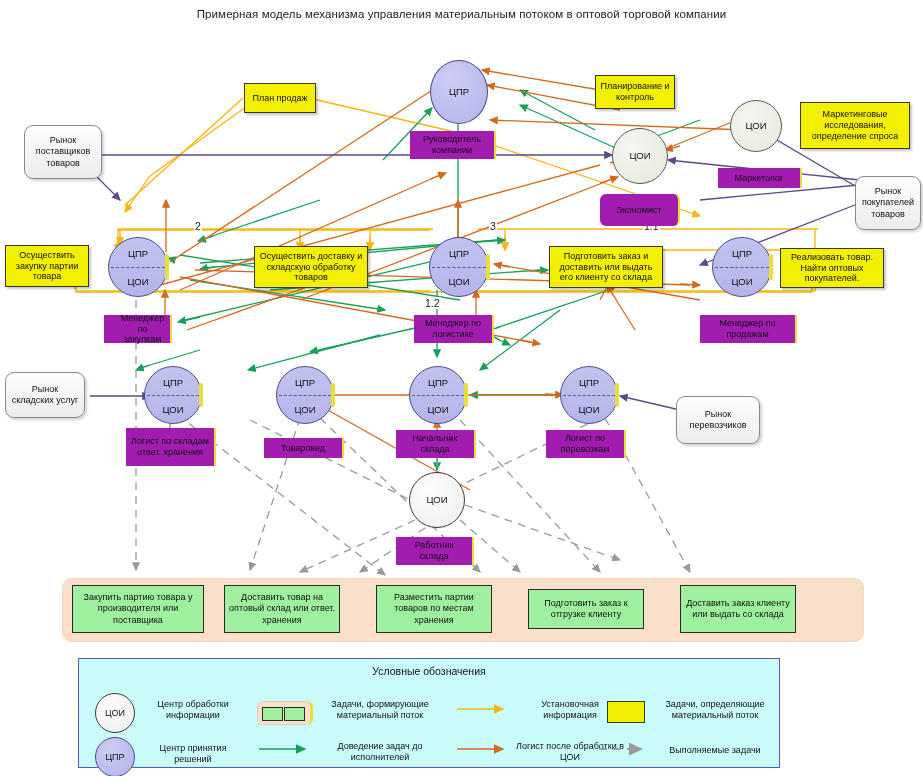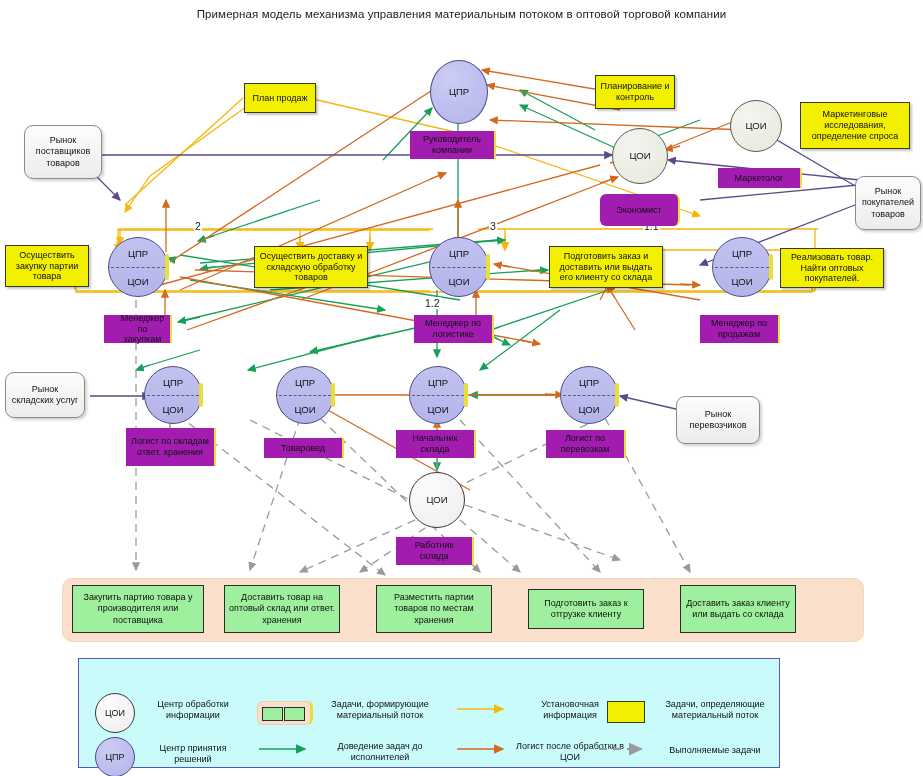--- a/index.html
+++ b/index.html
@@ -360,21 +360,21 @@
   </div>
   <div class="role" style="left:600px;top:194px;width:80px;height:32px;border-radius:6px;">
     <span>Экономист</span>
   </div>
   <div class="role" style="left:104px;top:315px;width:68px;height:28px;padding-left:14px;">
     <span>Менеджер по закупкам</span>
   </div>
   <div class="role" style="left:414px;top:315px;width:80px;height:28px;">
     <span>Менеджер по логистике</span>
   </div>
-  <div class="role" style="left:700px;top:315px;width:80px;height:28px;">
+  <div class="role" style="left:700px;top:315px;width:97px;height:28px;">
     <span>Менеджер по продажам</span>
   </div>
   <div class="role" style="left:126px;top:428px;width:90px;height:38px;">
     <span>Логист по складам ответ. хранения</span>
   </div>
   <div class="role" style="left:264px;top:438px;width:80px;height:20px;">
     <span>Товаровед</span>
   </div>
   <div class="role" style="left:396px;top:430px;width:80px;height:28px;">
     <span>Начальник склада</span>
@@ -397,20 +397,21 @@
     <span>Разместить партии товаров по местам хранения</span>
   </div>
   <div class="pstep" style="left:528px;top:589px;width:116px;height:40px;">
     <span>Подготовить заказ к отгрузке клиенту</span>
   </div>
   <div class="pstep" style="left:680px;top:585px;width:116px;height:48px;">
     <span>Доставить заказ клиенту или выдать со склада</span>
   </div>
 
   <div class="legend">
+    <div class="lgtitle">Условные обозначения</div>
 
     <div class="lgcirc coi-white" style="left:16px;top:34px;width:38px;height:38px;">
       <span>ЦОИ</span>
     </div>
     <div class="lgtext" style="left:62px;top:40px;width:104px;">Центр обработки информации</div>
 
     <div class="lgcirc cpr" style="left:16px;top:78px;width:38px;height:38px;">
       <span>ЦПР</span>
     </div>
     <div class="lgtext" style="left:62px;top:84px;width:104px;">Центр принятия решений</div>

